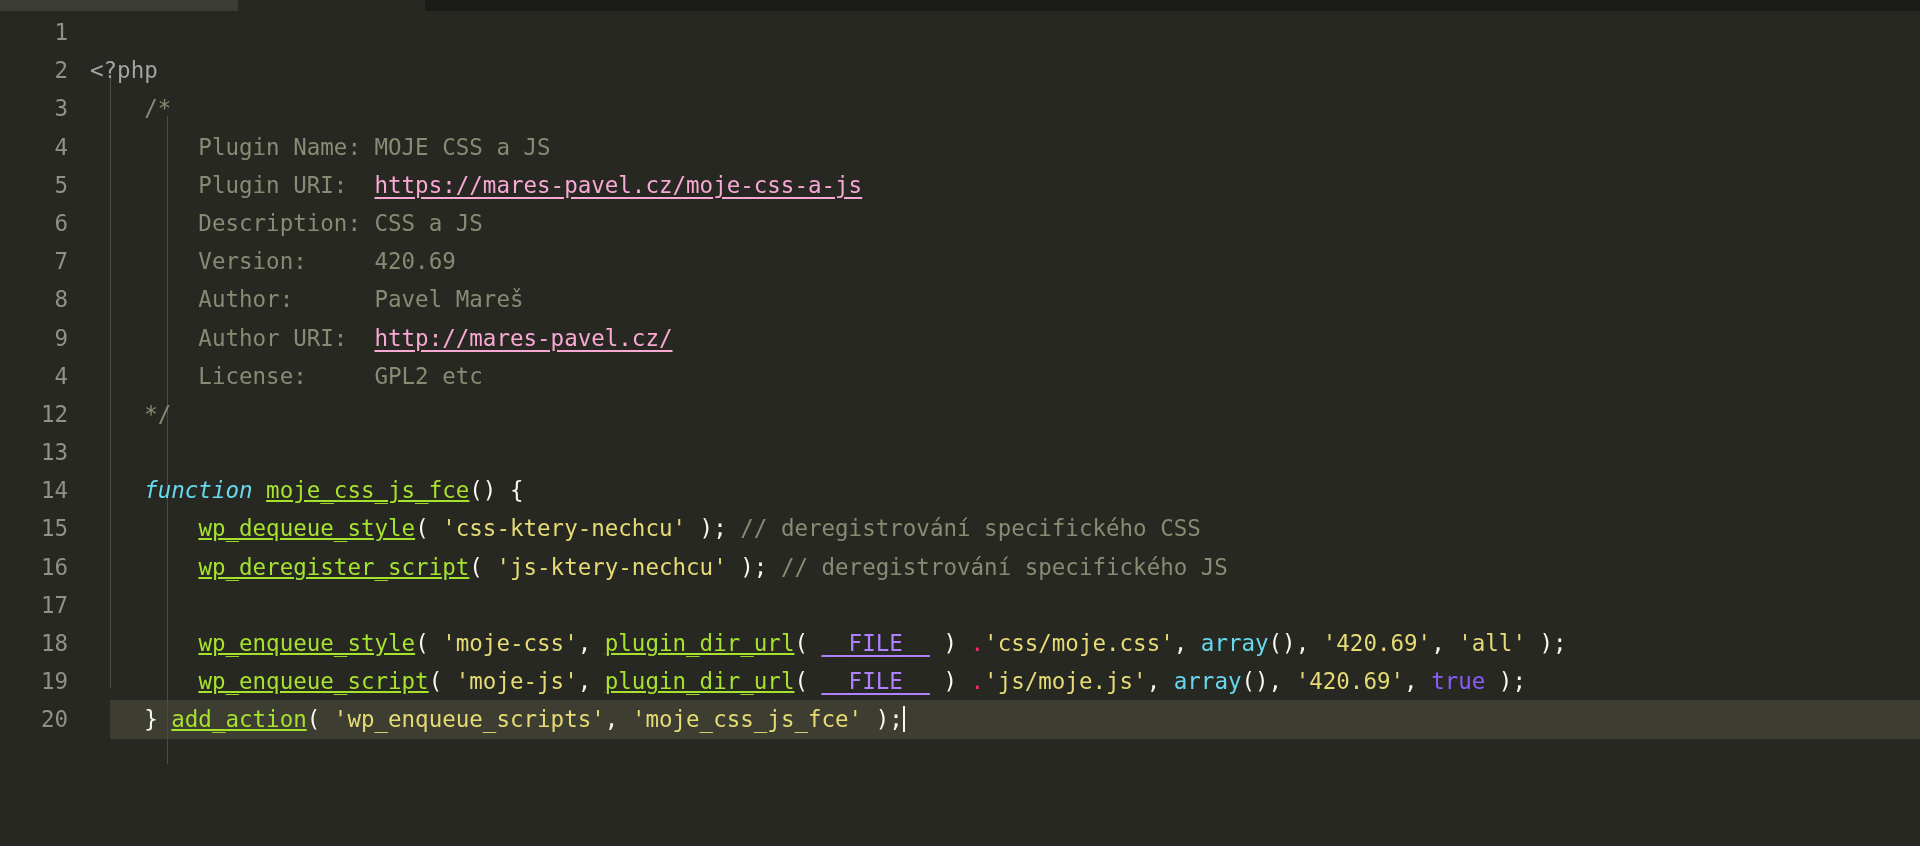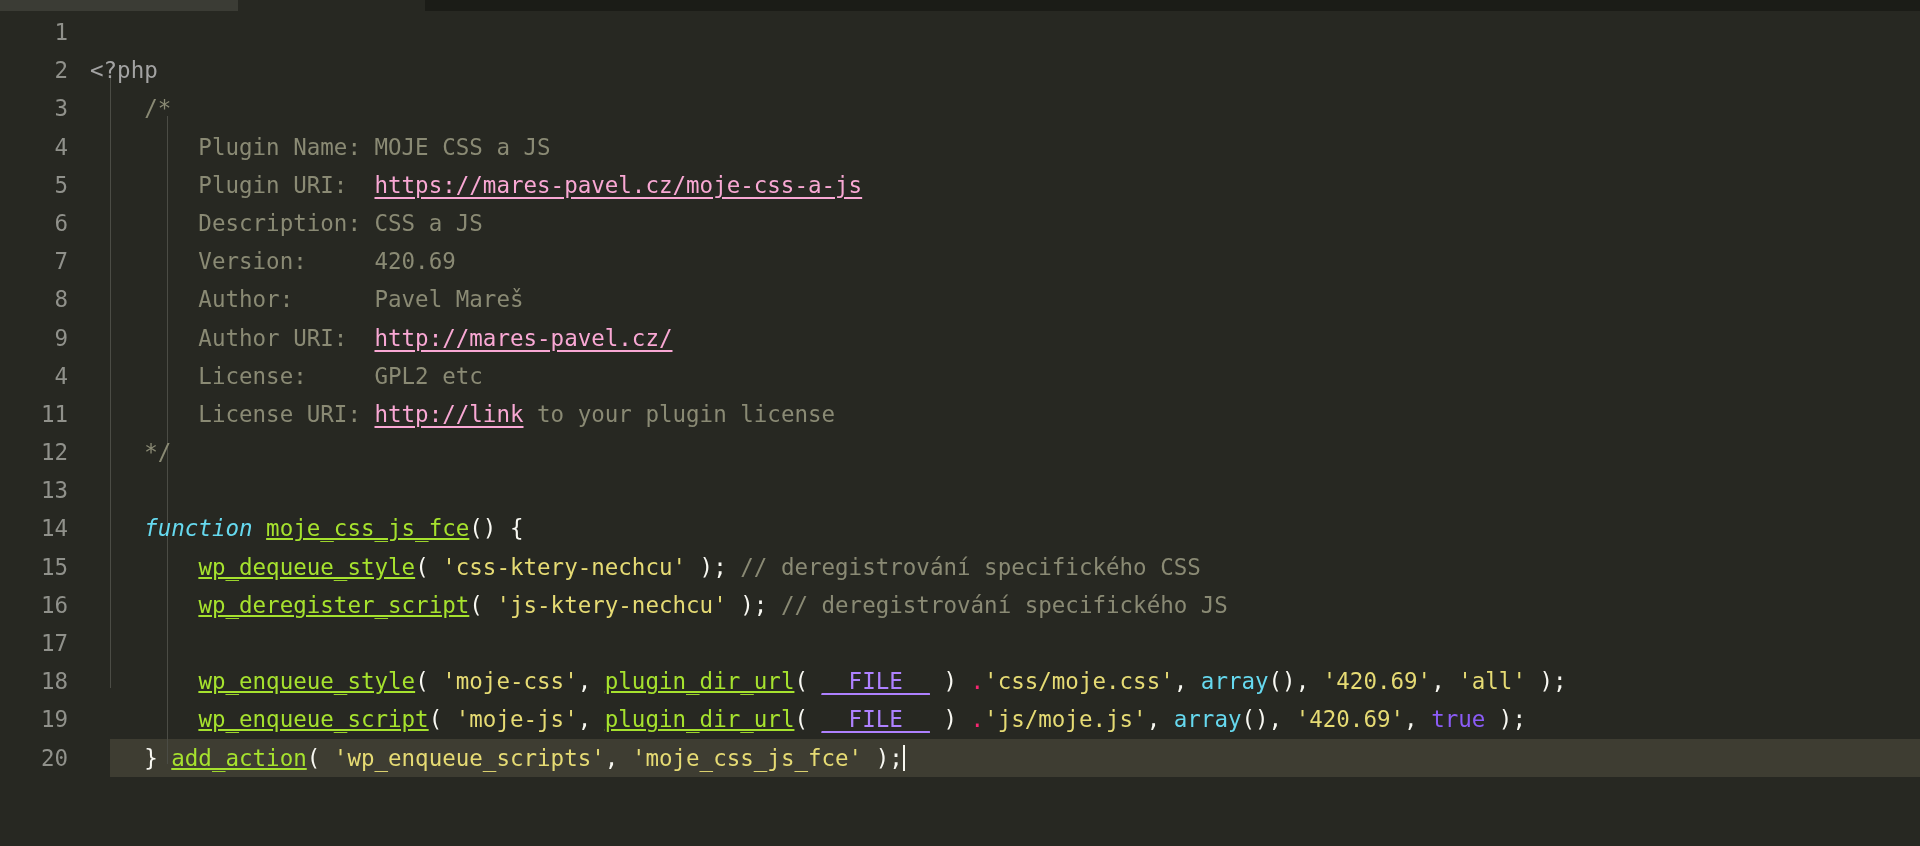--- a/index.html
+++ b/index.html
@@ -136,21 +136,20 @@
       <div class="line"><div class="gutter">1</div><div class="content"></div></div>
       <div class="line"><div class="gutter">2</div><div class="content"><span class="t-php">&lt;?php</span></div></div>
       <div class="line"><div class="gutter">3</div><div class="content"><span class="t-comment">    /*</span></div></div>
       <div class="line"><div class="gutter">4</div><div class="content"><span class="t-comment">        Plugin Name: MOJE CSS a JS</span></div></div>
       <div class="line"><div class="gutter">5</div><div class="content"><span class="t-comment">        Plugin URI:  </span><span class="t-url">https://mares-pavel.cz/moje-css-a-js</span></div></div>
       <div class="line"><div class="gutter">6</div><div class="content"><span class="t-comment">        Description: CSS a JS</span></div></div>
       <div class="line"><div class="gutter">7</div><div class="content"><span class="t-comment">        Version:     420.69</span></div></div>
       <div class="line"><div class="gutter">8</div><div class="content"><span class="t-comment">        Author:      Pavel Mareš</span></div></div>
       <div class="line"><div class="gutter">9</div><div class="content"><span class="t-comment">        Author URI:  </span><span class="t-url">http://mares-pavel.cz/</span></div></div>
       <div class="line"><div class="gutter">4</div><div class="content"><span class="t-comment">        License:     GPL2 etc</span></div></div>
-      <div class="line"><div class="gutter">11</div><div class="content"><span class="t-comment">        License URI: </span><span class="t-url">http://link</span><span class="t-comment"> to your plugin license</span></div></div>
       <div class="line"><div class="gutter">12</div><div class="content"><span class="t-comment">    */</span></div></div>
       <div class="line"><div class="gutter">13</div><div class="content"></div></div>
       <div class="line"><div class="gutter">14</div><div class="content"><span class="t-plain">    </span><span class="t-kw">function</span><span class="t-plain"> </span><span class="t-fn">moje_css_js_fce</span><span class="t-plain">() {</span></div></div>
       <div class="line"><div class="gutter">15</div><div class="content"><span class="t-plain">        </span><span class="t-fn">wp_dequeue_style</span><span class="t-plain">( </span><span class="t-str">'css-ktery-nechcu'</span><span class="t-plain"> ); </span><span class="t-comment">// deregistrování specifického CSS</span></div></div>
       <div class="line"><div class="gutter">16</div><div class="content"><span class="t-plain">        </span><span class="t-fn">wp_deregister_script</span><span class="t-plain">( </span><span class="t-str">'js-ktery-nechcu'</span><span class="t-plain"> ); </span><span class="t-comment">// deregistrování specifického JS</span></div></div>
       <div class="line"><div class="gutter">17</div><div class="content"></div></div>
       <div class="line"><div class="gutter">18</div><div class="content"><span class="t-plain">        </span><span class="t-fn">wp_enqueue_style</span><span class="t-plain">( </span><span class="t-str">'moje-css'</span><span class="t-plain">, </span><span class="t-fn">plugin_dir_url</span><span class="t-plain">( </span><span class="t-const">__FILE__</span><span class="t-plain"> ) </span><span class="t-op">.</span><span class="t-str">'css/moje.css'</span><span class="t-plain">, </span><span class="t-cyan">array</span><span class="t-plain">(), </span><span class="t-str">'420.69'</span><span class="t-plain">, </span><span class="t-str">'all'</span><span class="t-plain"> );</span></div></div>
       <div class="line"><div class="gutter">19</div><div class="content"><span class="t-plain">        </span><span class="t-fn">wp_enqueue_script</span><span class="t-plain">( </span><span class="t-str">'moje-js'</span><span class="t-plain">, </span><span class="t-fn">plugin_dir_url</span><span class="t-plain">( </span><span class="t-const">__FILE__</span><span class="t-plain"> ) </span><span class="t-op">.</span><span class="t-str">'js/moje.js'</span><span class="t-plain">, </span><span class="t-cyan">array</span><span class="t-plain">(), </span><span class="t-str">'420.69'</span><span class="t-plain">, </span><span class="t-true">true</span><span class="t-plain"> );</span></div></div>
       <div class="line current"><div class="ln-bg"></div><div class="gutter">20</div><div class="content"><span class="t-plain">    } </span><span class="t-fn">add_action</span><span class="t-plain">( </span><span class="t-str">'wp_enqueue_scripts'</span><span class="t-plain">, </span><span class="t-str">'moje_css_js_fce'</span><span class="t-plain"> );</span><span class="cursor"></span></div></div>
     </div>

